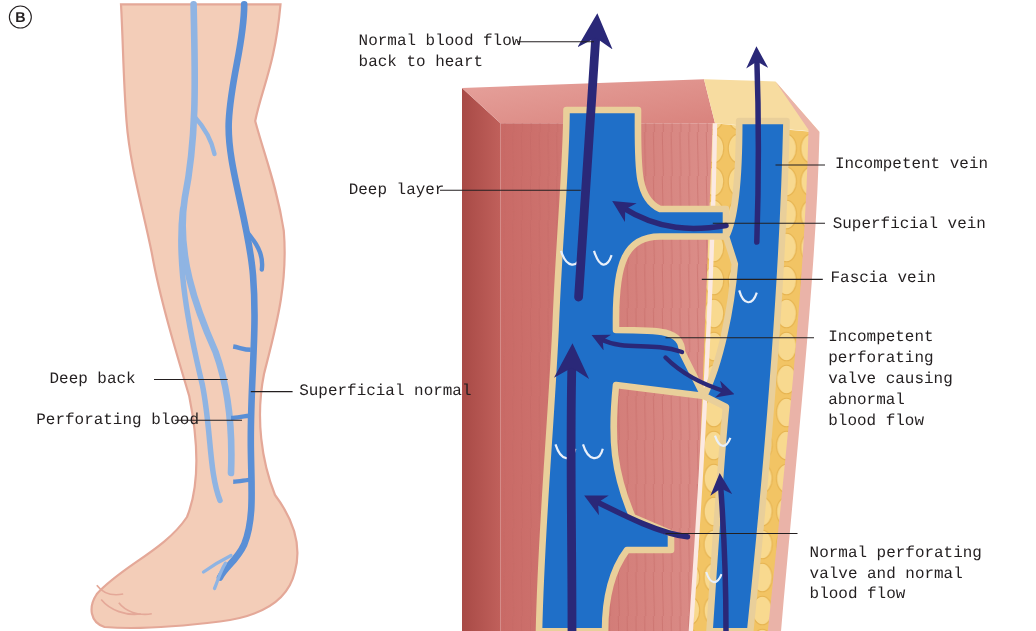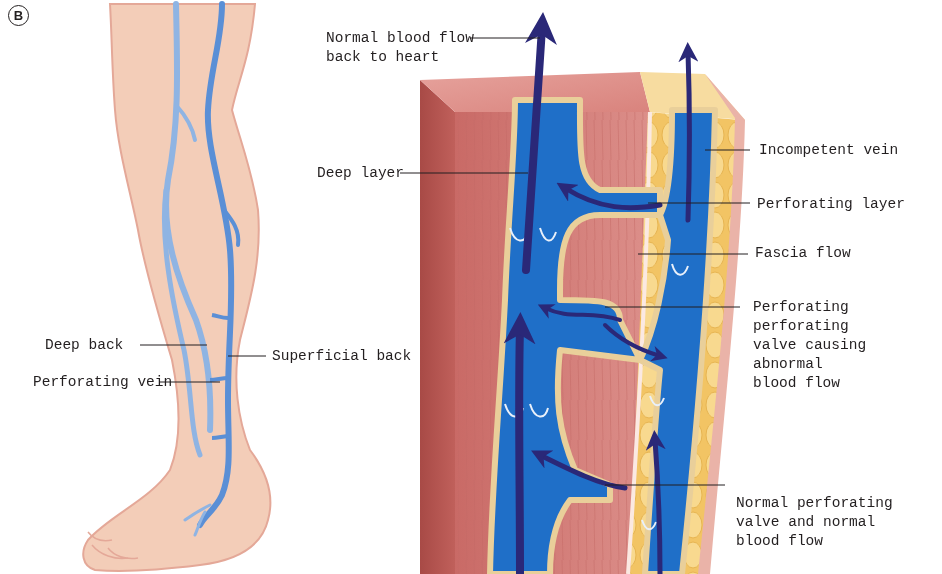--- a/index.html
+++ b/index.html
@@ -112,28 +112,28 @@
       <line x1="400" y1="173" x2="528" y2="173"></line>
       <line x1="705" y1="150" x2="750" y2="150"></line>
       <line x1="648" y1="203" x2="750" y2="203"></line>
       <line x1="638" y1="254" x2="748" y2="254"></line>
       <line x1="605" y1="307" x2="740" y2="307"></line>
       <line x1="605" y1="485" x2="725" y2="485"></line>
     </g>
   </svg>
 
   <div class="label" style="left:45px;top:336px">Deep back</div>
-  <div class="label" style="left:33px;top:373px">Perforating vein</div>
-  <div class="label" style="left:272px;top:347px">Superficial back</div>
+  <div class="label" style="left:33px;top:373px">Perforating blood</div>
+  <div class="label" style="left:272px;top:347px">Superficial normal</div>
 
   <div class="label" style="left:326px;top:29px">Normal blood flow
 back to heart</div>
   <div class="label" style="left:317px;top:164px">Deep layer</div>
   <div class="label" style="left:759px;top:141px">Incompetent vein</div>
-  <div class="label" style="left:757px;top:195px">Perforating layer</div>
-  <div class="label" style="left:755px;top:244px">Fascia flow</div>
-  <div class="label" style="left:753px;top:298px">Perforating perforating
+  <div class="label" style="left:757px;top:195px">Superficial vein</div>
+  <div class="label" style="left:755px;top:244px">Fascia vein</div>
+  <div class="label" style="left:753px;top:298px">Incompetent perforating
 valve causing abnormal
 blood flow</div>
   <div class="label" style="left:736px;top:494px">Normal perforating
 valve and normal
 blood flow</div>
 </div>
 
 </body></html>

